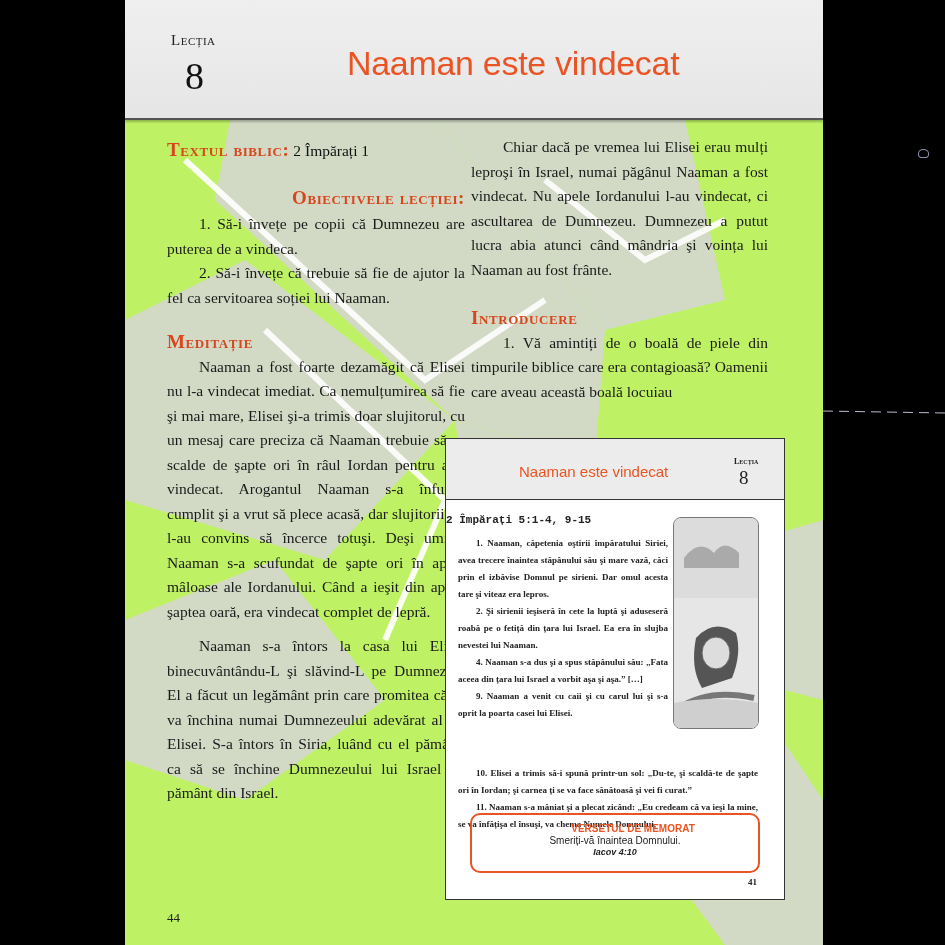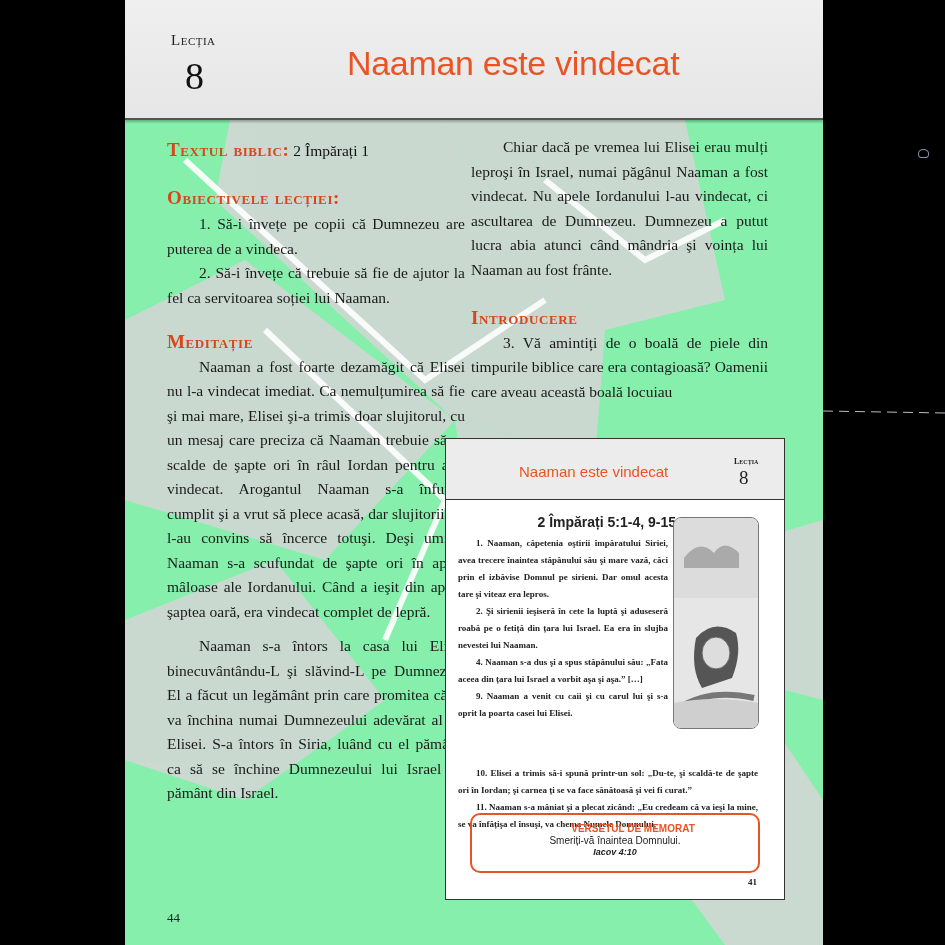--- a/index.html
+++ b/index.html
@@ -1,35 +1,35 @@
 <!DOCTYPE html>
 <html><head>
 <meta charset="utf-8">
 <style>
   html, body { margin:0; padding:0; }
   body { width:945px; height:945px; background:#000; position:relative; overflow:hidden; font-family:"DejaVu Serif", serif; }
-  .page { position:absolute; left:125px; top:0; width:698px; height:945px; background:#86efac; overflow:hidden; }
+  .page { position:absolute; left:125px; top:0; width:698px; height:945px; background:#bef264; overflow:hidden; }
   .watermark { position:absolute; left:0; top:0; width:698px; height:945px; pointer-events:none; }
   .header { position:absolute; left:0; top:0; width:698px; height:118px; background:linear-gradient(180deg,#efefef,#e6e6e6); border-bottom:2px solid #555; box-shadow:0 2px 2px rgba(0,0,0,0.25); }
   .lesson-label { position:absolute; left:46px; top:32px; font-size:15px; font-variant:small-caps; letter-spacing:0.5px; color:#222; font-family:"Liberation Serif", serif; }
   .lesson-num { position:absolute; left:60px; top:54px; font-size:38px; color:#111; font-family:"Liberation Serif", serif; }
   .title { position:absolute; left:222px; top:44px; font-size:34px; color:#ea5424; font-family:"Liberation Sans", sans-serif; letter-spacing:-0.3px; }
   .col { position:absolute; font-family:"Liberation Serif", serif; font-size:15.5px; line-height:24.5px; color:#1a1a1a; }
   .col p { margin:0; text-align:justify; }
   .ind { text-indent:32px; }
   .h { color:#d9451c; font-weight:bold; font-variant:small-caps; font-size:19px; letter-spacing:0.6px; font-family:"Liberation Serif", serif; }
   .h-inline { color:#111; font-weight:normal; font-variant:normal; font-size:15.5px; letter-spacing:0; }
   .pagenum { position:absolute; left:42px; top:910px; font-size:13px; color:#222; font-family:"Liberation Serif", serif; }
   
   .inset { position:absolute; left:320px; top:438px; width:338px; height:460px; background:#fff; border:1.5px solid #333; }
   .inset-head { position:absolute; left:0; top:0; width:338px; height:60px; background:#ececec; border-bottom:1.5px solid #333; }
   .inset-title { position:absolute; left:73px; top:24px; font-size:15px; color:#ea5424; font-family:"Liberation Sans", sans-serif; }
   .inset-lbl { position:absolute; left:288px; top:18px; font-size:8px; font-variant:small-caps; font-weight:bold; color:#222; font-family:"Liberation Serif", serif; }
   .inset-num { position:absolute; left:293px; top:28px; font-size:19px; color:#222; font-family:"Liberation Serif", serif; }
-  .inset-ref { position:absolute; left:0; top:75px; width:230px; text-align:right; font-size:14px; font-weight:bold; color:#222; font-family:Liberation Sans, sans-serif; }
+  .inset-ref { position:absolute; left:0; top:75px; width:230px; text-align:left; font-size:11px; font-weight:bold; color:#222; font-family:Liberation Mono, monospace; }
   .inset-text { position:absolute; left:12px; font-size:9px; line-height:17px; color:#222; font-family:"Liberation Serif", serif; font-weight:bold;margin-top:8px; }
   .inset-text p { margin:0; text-align:justify; text-indent:18px; }
   .illus { position:absolute; left:227px; top:78px; width:84px; height:210px; border:1.5px solid #777; border-radius:8px; background:#e9e9e9; overflow:hidden; }
   .memory { position:absolute; left:24px; top:374px; width:286px; height:56px; border:2.5px solid #ea5424; border-radius:10px; text-align:center; font-family:"Liberation Sans", sans-serif; }
   .mem-title { margin-top:8px; font-size:10px; font-weight:bold; color:#ea5424;padding-left:36px; }
   .mem-verse { font-size:10px; color:#222; margin-top:1px; }
   .mem-ref { font-size:9px; font-style:italic; font-weight:bold; color:#222; margin-top:1px; }
   .inset-page { position:absolute; left:302px; top:438px; font-size:9px; font-weight:bold; color:#222; font-family:"Liberation Serif", serif; }
   .dash { position:absolute; left:823px; top:410px; width:122px; height:4px; }
   .blob { position:absolute; left:918px; top:149px; width:9px; height:7px; border:1px solid #8a90b0; border-radius:50% 50% 40% 40%; }
@@ -60,32 +60,32 @@
     <div class="lesson-label">Lecția</div>
     <div class="lesson-num">8</div>
     <div class="title">Naaman este vindecat</div>
   </div>
 
   <div class="col" style="left:42px; top:138px; width:298px;">
     <div style="margin-bottom:22px;">
       <span class="h">Textul biblic:</span>
       <span class="h-inline">2 Împărați 1</span>
     </div>
-    <div class="h" style="margin-bottom:2px;">Obiectivele lecției:</div>
+    <div class="h" style="margin-bottom:2px;text-align:right;">Obiectivele lecției:</div>
     <p class="ind">1. Să-i învețe pe copii că Dumnezeu are puterea de a vindeca.</p>
     <p class="ind">2. Să-i învețe că trebuie să fie de ajutor la fel ca servitoarea soției lui Naaman.</p>
     <div class="h" style="margin-top:20px; margin-bottom:0;">Meditație</div>
     <p class="ind" style="width:298px;"><span>Naaman a fost foarte dezamăgit că Elisei nu l-a vindecat imediat. Ca nemulțumirea să fie şi mai mare, Elisei şi-a trimis doar slujitorul, cu un mesaj care preciza că Naaman trebuie să se scalde de şapte ori în râul Iordan pentru a fi vindecat. Arogantul Naaman s-a înfuriat cumplit şi a vrut să plece acasă, dar slujitorii lui l-au convins să încerce totuşi. Deşi umilit, Naaman s-a scufundat de şapte ori în apele mâloase ale Iordanului. Când a ieşit din apă a şaptea oară, era vindecat complet de lepră.</span></p>
     <p class="ind" style="margin-top:10px;">Naaman s-a întors la casa lui Elisei binecuvântându-L şi slăvind-L pe Dumnezeu. El a făcut un legământ prin care promitea că se va închina numai Dumnezeului adevărat al lui Elisei. S-a întors în Siria, luând cu el pământ, ca să se închine Dumnezeului lui Israel pe pământ din Israel.</p>
   </div>
 
   <div class="col" style="left:346px; top:135px; width:297px;">
     <p class="ind">Chiar dacă pe vremea lui Elisei erau mulți leproşi în Israel, numai păgânul Naaman a fost vindecat. Nu apele Iordanului l-au vindecat, ci ascultarea de Dumnezeu. Dumnezeu a putut lucra abia atunci când mândria şi voința lui Naaman au fost frânte.</p>
     <div class="h" style="margin-top:24px;">Introducere</div>
-    <p class="ind">3. Vă amintiți de o boală de piele din timpurile biblice care era contagioasă? Oamenii care aveau această boală locuiau</p>
+    <p class="ind">1. Vă amintiți de o boală de piele din timpurile biblice care era contagioasă? Oamenii care aveau această boală locuiau</p>
   </div>
 
   <div class="inset">
     <div class="inset-head">
       <div class="inset-title">Naaman este vindecat</div>
       <div class="inset-lbl">Lecția</div>
       <div class="inset-num">8</div>
     </div>
     <div class="inset-ref">2 Împărați 5:1-4, 9-15</div>
     <div class="inset-text" style="top:88px; width:210px;">

